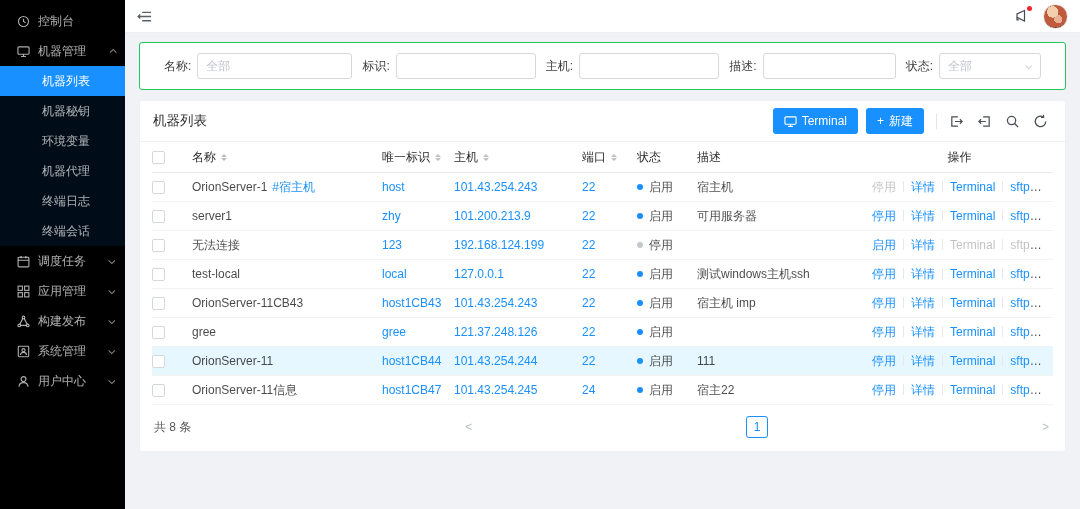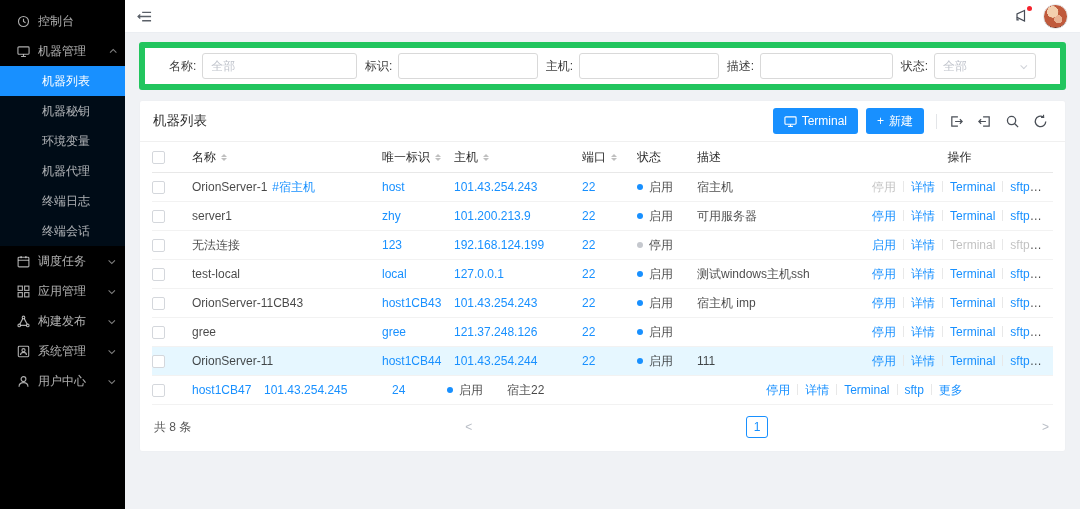--- a/index.html
+++ b/index.html
@@ -27,21 +27,21 @@
   .notif { margin-right:14px; }
   .red-dot { position:absolute; top:-2px; right:-3px; width:5px; height:5px; border-radius:50%; background:#f5222d; }
   .avatar { width:25px; height:25px; border-radius:50%; cursor:pointer; border:1px solid #e8e8e8;
     background: radial-gradient(circle at 38% 30%, #f3cfae 0 26%, transparent 27%),
                 radial-gradient(circle at 62% 62%, #e8b193 0 20%, transparent 21%),
                 radial-gradient(circle at 50% 45%, #c05a3c 0 70%, #7c3322 71%); }
 
   .content { flex:1; padding:9px 14px 0; overflow:hidden; }
 
   
-  .filter-card { background:#fff; border:6px solid #22c55e; border-radius:3px; height:48px; display:flex; justify-content:space-between; padding:0 24px; }
+  .filter-card { background:#fff; border:1px solid #22c55e; border-radius:3px; height:48px; display:flex; justify-content:space-between; padding:0 24px; }
   .f-group { display:flex; align-items:center; }
   .f-label { color:rgba(0,0,0,.78); margin-right:6px; white-space:nowrap; }
   .f-input { height:26px; border:1px solid #d9d9d9; border-radius:3px; padding:0 8px; font-size:12px; color:rgba(0,0,0,.72); outline:none; font-family:inherit; }
   .f-input::placeholder { color:#c0c4cc; }
   .f-select { height:26px; width:102px; border:1px solid #d9d9d9; border-radius:3px; padding:0 8px; display:flex; align-items:center; justify-content:space-between; color:#c0c4cc; cursor:pointer; background:#fff; }
   .f-select .chev { border-color:#c0c4cc; }
 
   
   .table-card { background:#fff; border:1px solid #eef0f3; border-radius:3px; margin-top:10px; }
   .card-head { height:41px; display:flex; align-items:center; padding:0 13px; border-bottom:1px solid #f0f0f0; }
@@ -397,20 +397,21 @@
                   <span>启用</span>
                 </div>
     <div class="cell c-desc">111</div>
     <div class="cell c-actions">
       <a class="act">停用</a><i class="sep"></i><a class="act">详情</a><i class="sep"></i><a class="act">Terminal</a><i class="sep"></i><a class="act">sftp</a><i class="sep"></i><a class="act">更多</a>
     </div>
   </div>
 
   <div class="trow">
     <div class="cell c-check"><span class="checkbox"></span></div>
+    <div class="cell c-name"><span>OrionServer-11信息</span></div>
     <div class="cell c-uid"><a class="lnk">host1CB47</a></div>
     <div class="cell c-host"><a class="lnk">101.43.254.245</a></div>
     <div class="cell c-port"><a class="lnk">24</a></div>
     <div class="cell c-status">
                   <span class="dot on"></span>
                   <span>启用</span>
                 </div>
     <div class="cell c-desc">宿主22</div>
     <div class="cell c-actions">
       <a class="act">停用</a><i class="sep"></i><a class="act">详情</a><i class="sep"></i><a class="act">Terminal</a><i class="sep"></i><a class="act">sftp</a><i class="sep"></i><a class="act">更多</a>

